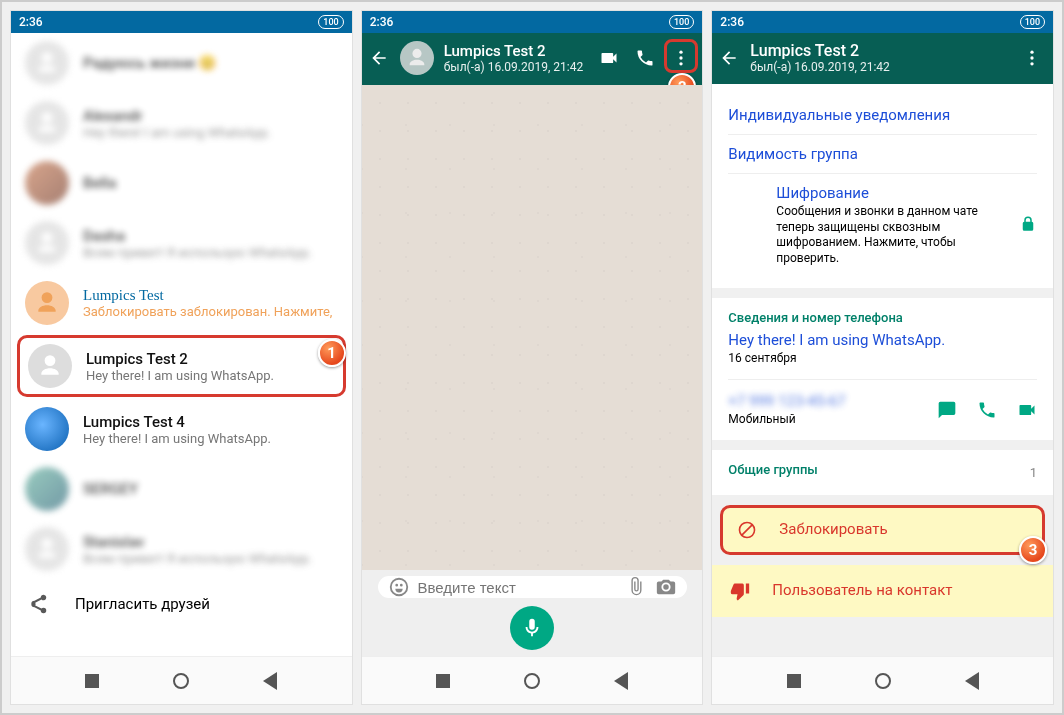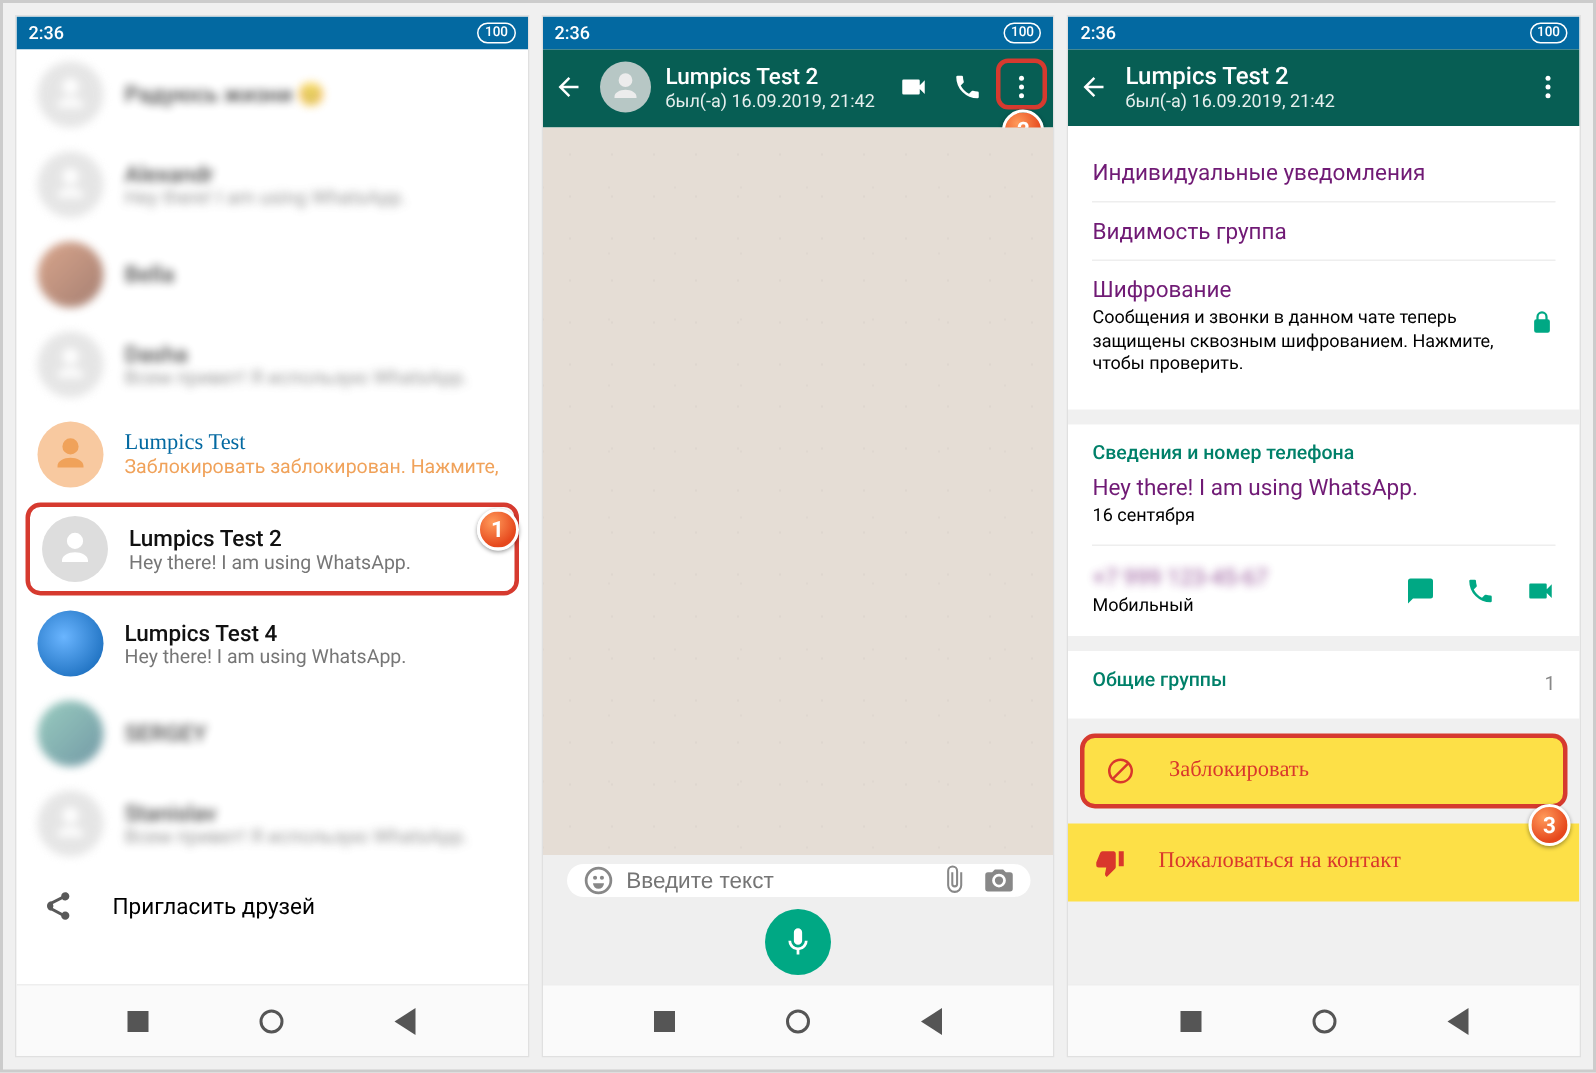--- a/index.html
+++ b/index.html
@@ -126,33 +126,33 @@
   .nk.circ{ width:16px;height:16px; border:2px solid #555; border-radius:50%;}
   .nk.tri{
     width:0;height:0; border-top:9px solid transparent; border-bottom:9px solid transparent;
     border-right:14px solid #555;
   }
   
   .section { background:#fff; padding:12px 16px; }
   .section + .section { margin-top:10px; }
   .sec-label { font-size:13px; color:#008069; font-weight:500; margin-bottom:6px;}
   .sec-row { padding:10px 0;}
-  .sec-title{ font-size:15px; color:#701a75;}
+  .sec-title{ font-size:15px; color:#1d4ed8;}
   .sec-sub{ font-size:12px; color:#000000; margin-top:2px; line-height:1.3;}
   .sec-flex{ display:flex; align-items:center; justify-content:space-between;}
   .lock svg{width:18px;height:18px; fill:#00a884;}
   .profile-body{ flex:1; background:#f0f0f0; overflow-y:hidden; font-size:14px;}
   .phone-row{ display:flex; align-items:center; justify-content:space-between;}
   .action-icons { display:flex; gap:20px;}
   .action-icons svg{ width:20px;height:20px; fill:#00a884;}
   .group-row{ display:flex; align-items:center; gap:12px; padding:6px 0;}
   .group-row .avatar{ width:40px;height:40px; background:#5a5a5a;}
   .danger-row{
-    display:flex; align-items:center; gap:22px; padding:16px 18px; background:#fde047;
-    color:#d9372c; font-size:15px; margin-top:10px;font-family:Liberation Serif, serif;
+    display:flex; gap:22px; padding:16px 18px; background:#fef9c3;
+    color:#d9372c; font-size:15px; margin-top:10px;
   }
   .danger-row svg{ width:20px;height:20px; fill:#d9372c;}
   .danger-row.highlight{
     border:3px solid #d63a2f; border-radius:10px; margin:10px 8px 0 8px; padding:12px 14px;
   }
   .menu-highlight{
     position:absolute; border:3px solid #d63a2f; border-radius:8px;
     width:34px; height:34px; right:4px; top:28px;
   }
   .count-right{ font-size:13px; color:#888;}
@@ -397,21 +397,21 @@
     <div class="section">
       <div class="sec-row">
           <div class="sec-title">Индивидуальные уведомления</div>
         </div>
       <div style="height:1px;background:#eee;"></div>
       <div class="sec-row">
           <div class="sec-title">Видимость группа</div>
         </div>
       <div style="height:1px;background:#eee;"></div>
       <div class="sec-row sec-flex">
-        <div style="flex:1; padding-right:10px;">
+        <div style="flex:1; padding-right:10px;margin-left:48px;">
           <div class="sec-title">Шифрование</div>
           <div class="sec-sub">Сообщения и звонки в данном чате теперь защищены сквозным шифрованием. Нажмите, чтобы проверить.</div>
         </div>
         <div class="lock"><svg viewBox="0 0 24 24">
               <path d="M17 9V7a5 5 0 00-10 0v2a2 2 0 00-2 2v8a2 2 0 002 2h10a2 2 0 002-2v-8a2 2 0 00-2-2zM9 7a3 3 0 016 0v2H9z"></path>
             </svg></div>
       </div>
     </div>
 
     <div class="section">
@@ -450,21 +450,21 @@
           <path d="M12 2a10 10 0 100 20 10 10 0 000-20zM4 12a8 8 0 0112.9-6.3L5.7 16.9A8 8 0 014 12zm8 8a8 8 0 01-4.9-1.7L18.3 7.1A8 8 0 0112 20z"></path>
         </svg>
       <span>Заблокировать</span>
     </div>
     <div class="badge" style="right:6px; bottom:92px;">3</div>
 
     <div class="danger-row">
       <svg viewBox="0 0 24 24">
           <path d="M15 3H6a2 2 0 00-1.9 1.4L1 12v2a2 2 0 002 2h6l-1 5 .1.8a1 1 0 00.3.7l1 1L16 17a2 2 0 00.6-1.4V5A2 2 0 0015 3zm4 0h4v12h-4z"></path>
         </svg>
-      <span>Пожаловаться на контакт</span>
+      <span>Пользователь на контакт</span>
     </div>
   </div>
 
   <div class="navbar">
     <div class="nk square"></div>
     <div class="nk circ"></div>
     <div class="nk tri"></div>
   </div>
 </div>
 

